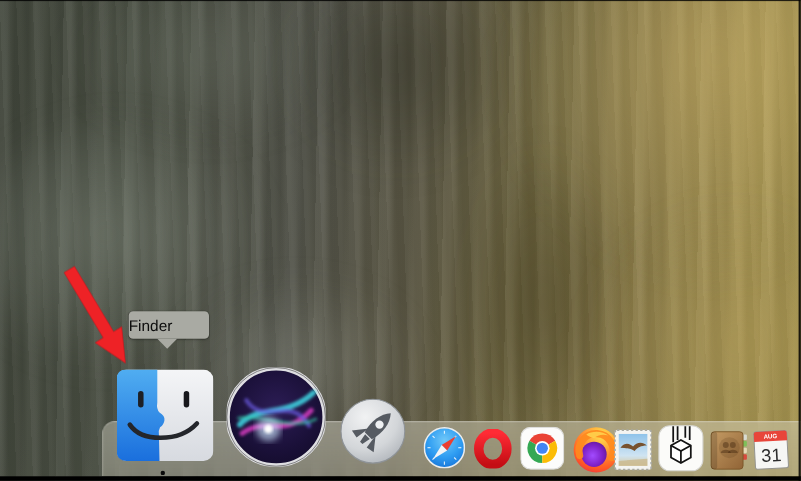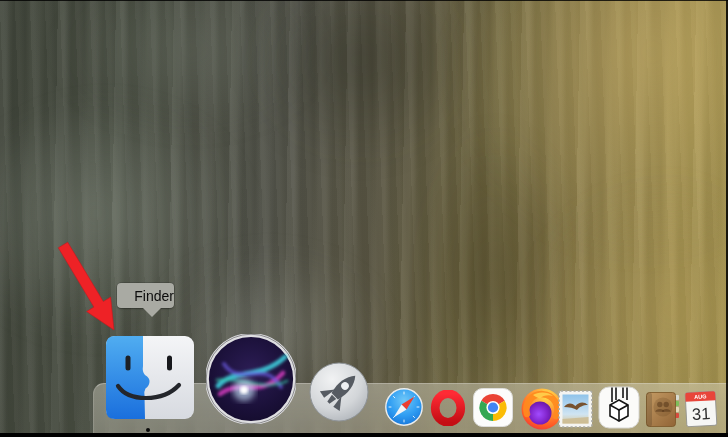--- a/index.html
+++ b/index.html
@@ -38,24 +38,24 @@
     border-top-left-radius:11px;
     border-top:1px solid rgba(255,255,255,0.30);
     border-left:1px solid rgba(255,255,255,0.12);
   }
   .dock-icon{position:absolute;}
   .dock-icon svg{display:block;width:100%;height:100%;}
   .run-dot{position:absolute;left:146px;top:428px;width:4px;height:4px;border-radius:50%;background:#0a0a0a;}
 
   
   .tooltip{
-    position:absolute;left:117px;top:283px;width:57px;height:25px;
+    position:absolute;left:117px;top:283px;width:73px;height:25px;
     background:#a9aaa3;border-radius:4px;
     box-shadow:0 0 0 0.5px rgba(0,0,0,0.25),0 1px 2px rgba(0,0,0,0.25);
-    display:flex;align-items:center;justify-content:flex-end;
+    display:flex;align-items:center;justify-content:flex-start;
     font-size:14px;color:#0c0c0c;
   }
   .tooltip::after{
     content:"";position:absolute;left:26px;top:25px;
     border-left:9px solid transparent;border-right:9px solid transparent;
     border-top:9px solid #a9aaa3;
   }
   .arrow-annot{position:absolute;left:50px;top:235px;width:75px;height:105px;}
 </style>
 </head>

